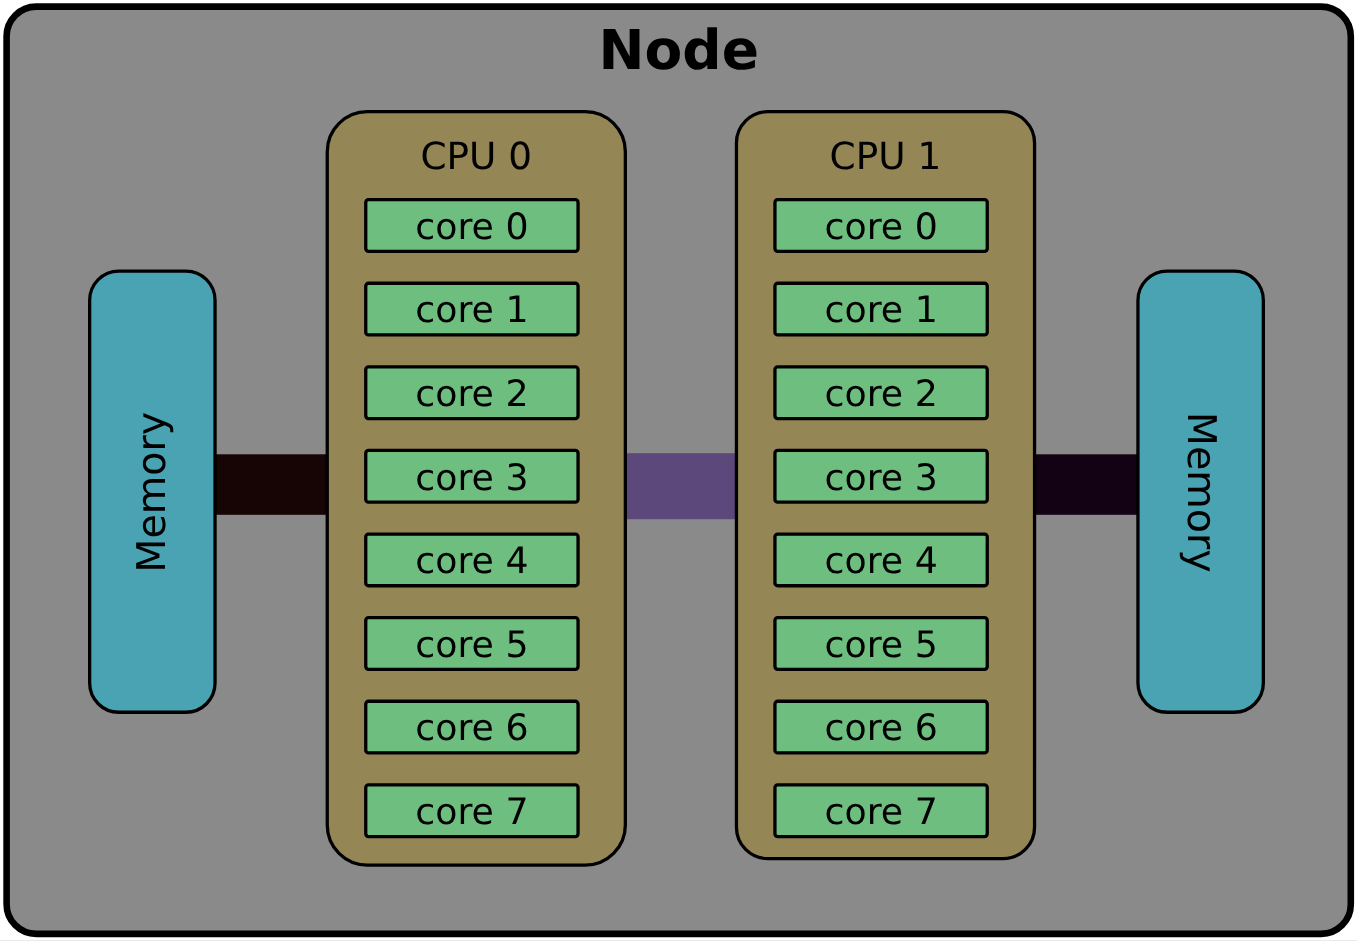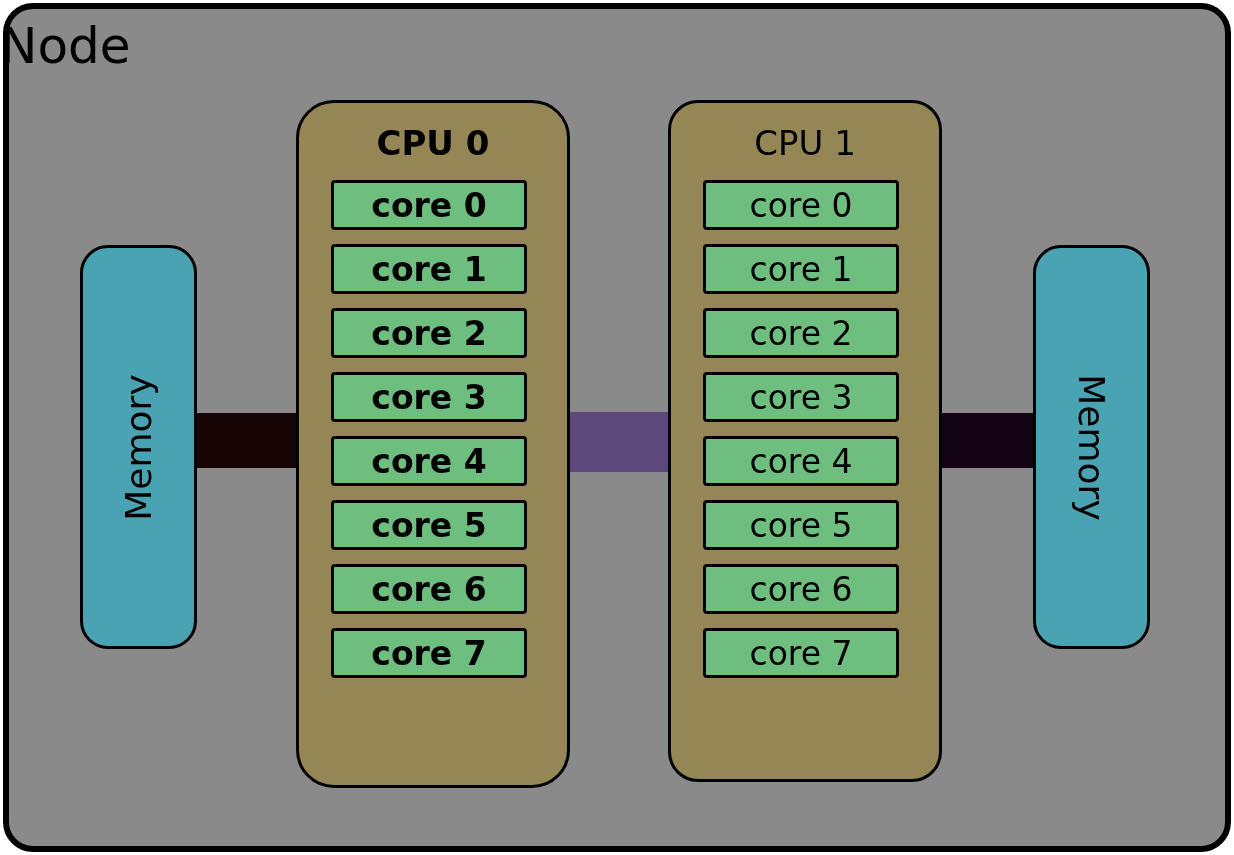--- a/index.html
+++ b/index.html
@@ -18,23 +18,24 @@
     width: 1228px; height: 849px;
     box-sizing: border-box;
     background: #8a8a8a;
     border: 6px solid #000;
     border-radius: 30px;
   }
   .node-title {
     position: absolute;
     left: 0; top: 16px;
     width: 1234px;
-    text-align: left;
+    text-align: center;
     font-size: 50px;
     line-height: 1.2;
+    font-weight: bold;
   }
   .link { position: absolute; }
   .link-left  { left: 195px; top: 413px; width: 104px; height: 55px; background: #170404; }
   .link-mid   { left: 567px; top: 412px; width: 103px; height: 60px; background: #5d487c; }
   .link-right { left: 939px; top: 413px; width:  97px; height: 55px; background: #130213; }
 
   .memory {
     position: absolute;
     top: 245px;
     width: 117px; height: 404px;
@@ -54,35 +55,35 @@
 
   .cpu {
     position: absolute;
     top: 100px;
     width: 274px;
     box-sizing: border-box;
     background: #948655;
     border: 3px solid #000;
     border-radius: 38px;
   }
-  .cpu-0 { left: 296px; height: 688px; font-weight: bold; }
+  .cpu-0 { left: 296px; height: 688px; }
   .cpu-1 { left: 668px; height: 682px; border-radius: 30px; }
   .cpu-label {
     margin-top: 20px;
     text-align: center;
     font-size: 34px;
     line-height: 1.2;
   }
   .cores {
     position: absolute;
     left: 32px; top: 77px;
     width: 196px;
     display: flex;
     flex-direction: column;
-    gap: 14px;
+    gap: 26px;
   }
   .core {
     height: 50px;
     box-sizing: border-box;
     background: #6dbe7f;
     border: 3px solid #000;
     border-radius: 4px;
     display: flex;
     align-items: center;
     justify-content: center;

